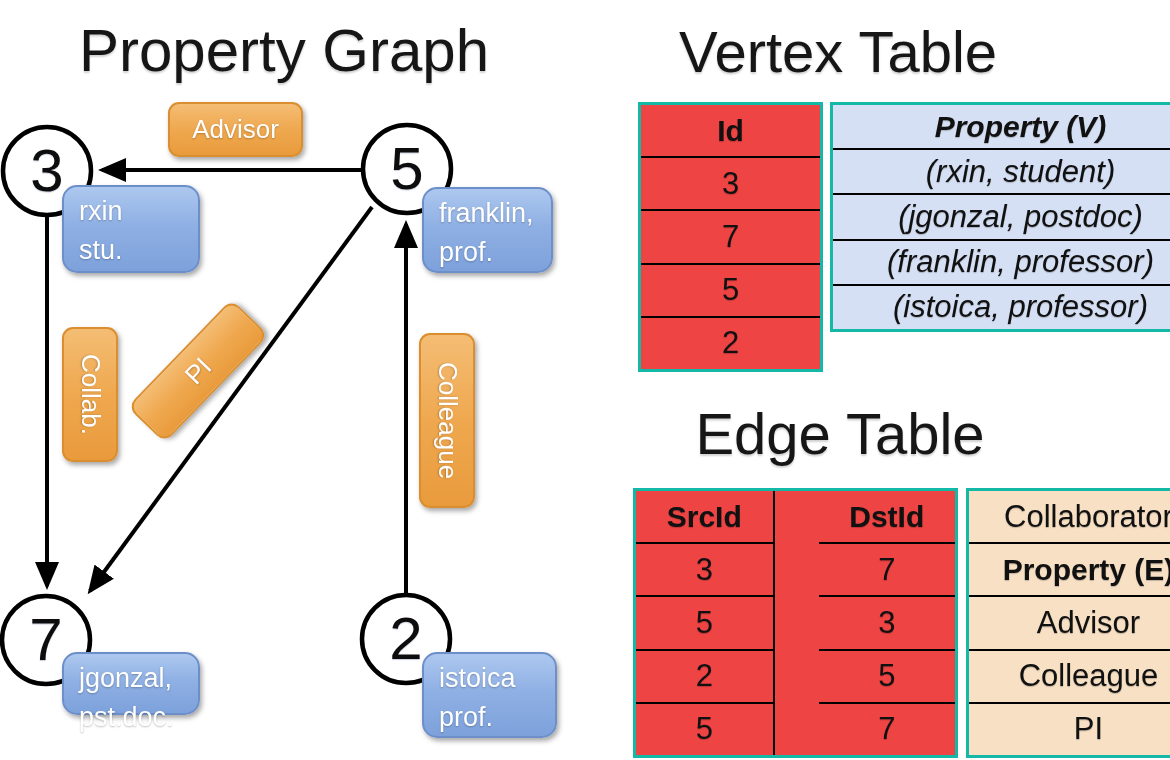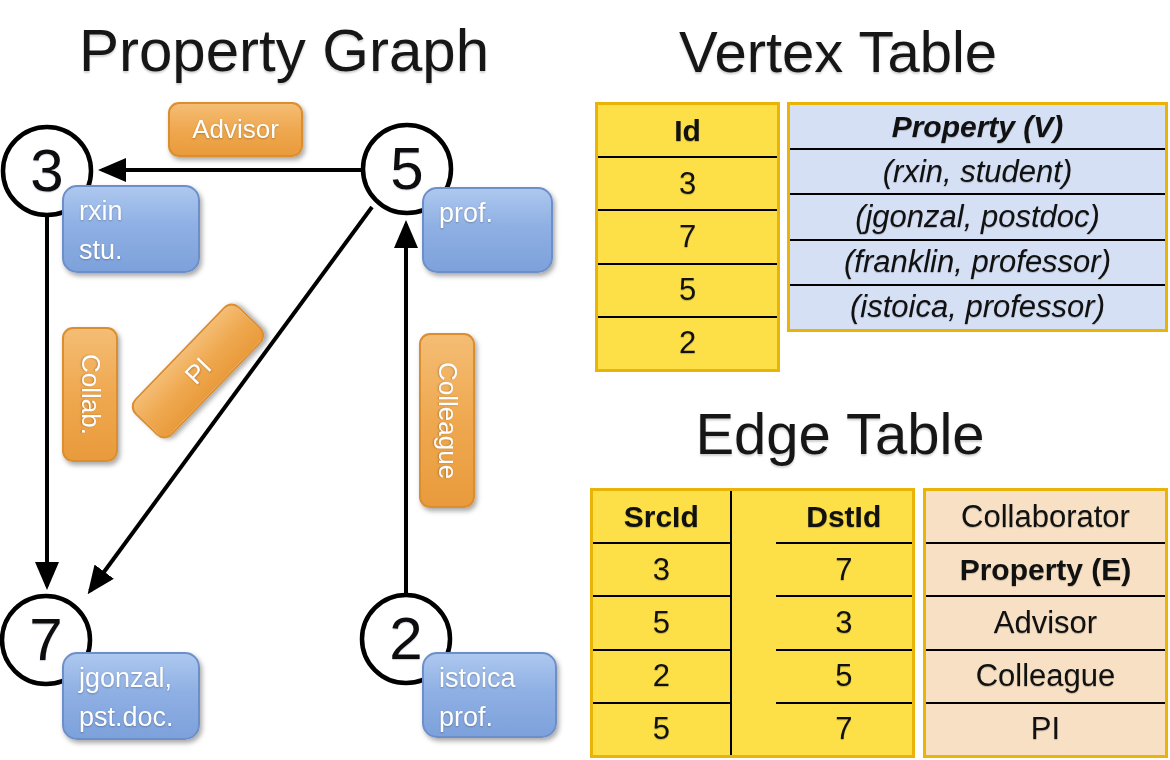--- a/index.html
+++ b/index.html
@@ -42,22 +42,22 @@
     box-shadow:2px 3px 5px rgba(0,0,0,0.35);
     color:#fff;font-size:26px;
     display:flex;align-items:center;justify-content:center;
     text-shadow:0 1px 2px rgba(0,0,0,0.25);
   }
   .vlabel{writing-mode:vertical-rl;text-orientation:mixed;}
 
   
   .panel{
     position:absolute;box-sizing:border-box;
-    border:3px solid #eab308;background:#fde047;
-    display:flex;flex-direction:column;
+    border:3px solid #14b8a6;background:#ef4444;
+    display:flex;flex-direction:column;margin-left:43px;
   }
   .panel .cell{
     flex:1;display:flex;align-items:center;justify-content:center;
     border-top:2px solid #000;
     font-size:31px;color:#111;white-space:nowrap;
     text-shadow:0 1px 1px rgba(0,0,0,0.22);
   }
   .panel .cell:first-child{border-top:none;}
   .panel .hdr{font-weight:bold;font-size:30px;}
   .fill-blue .cell{background:#d6e0f4;}
@@ -108,23 +108,24 @@
   </div>
   <div class="orange-label vlabel" style="left:419px;top:333px;width:56px;height:175px;">
     <span>Colleague</span>
   </div>
 
   <div class="blue-box" style="left:62px;top:185px;width:138px;height:88px;">
     <div>rxin</div>
     <div>stu.</div>
   </div>
   <div class="blue-box" style="left:422px;top:187px;width:131px;height:86px;">
+    <div>franklin,</div>
     <div>prof.</div>
   </div>
-  <div class="blue-box" style="left:62px;top:652px;width:138px;height:88px;">
+  <div class="blue-box" style="left:62px;top:652px;width:138px;height:63px;">
     <div>jgonzal,</div>
     <div>pst.doc.</div>
   </div>
   <div class="blue-box" style="left:422px;top:652px;width:135px;height:86px;">
     <div>istoica</div>
     <div>prof.</div>
   </div>
 
   <div class="big-title" style="left:588px;top:18px;width:500px;">Vertex Table</div>
 

